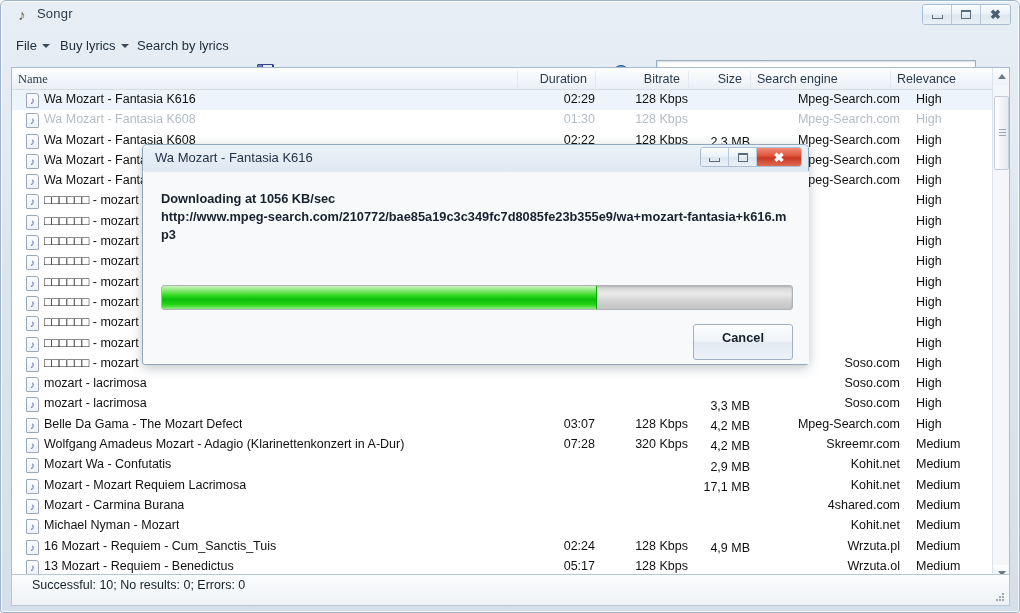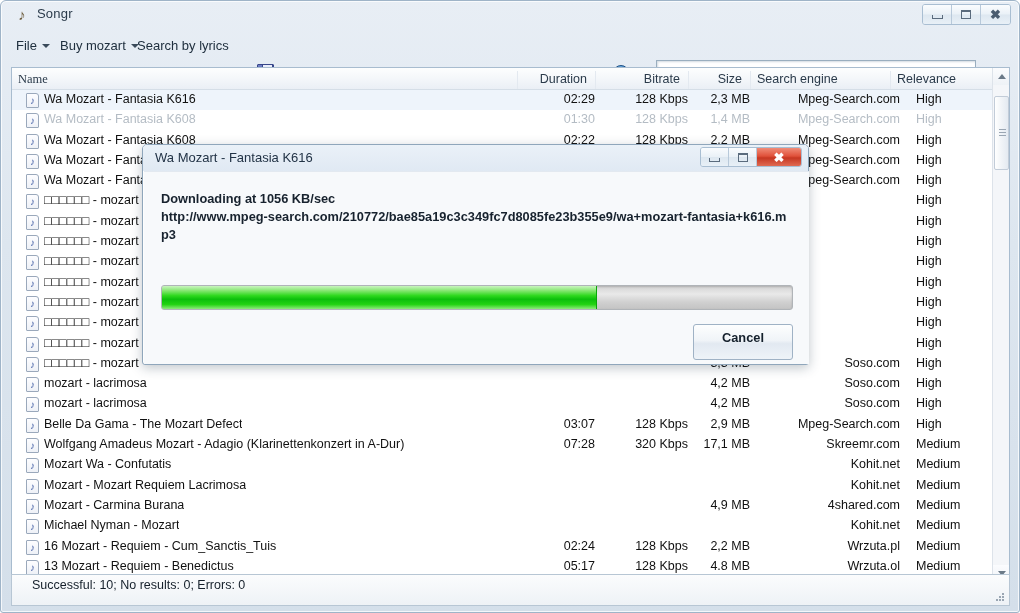--- a/index.html
+++ b/index.html
@@ -172,21 +172,21 @@
   .name {
     position: absolute; left: 32px; top: 2px;
     max-width: 480px; overflow: hidden;
   }
   .cell {
     position: absolute; top: 2px;
     font-size: 12.5px; color: #111111;
   }
   .c-dur { left: 505px; width: 78px; text-align: right; }
   .c-bit { left: 590px; width: 86px; text-align: right; }
-  .c-size{ left: 680px; width: 58px; text-align: right; }
+  .c-size{ left: 680px; width: 58px; text-align: right; margin-top: 43px; }
   .c-eng { left: 748px; width: 140px; text-align: right; }
   .c-rel { left: 884px; width: 90px; text-align: left; margin-left: 20px; }
 
   
   #vscroll {
     position: absolute; right: 0; top: 0;
     width: 17px; height: 514px;
     background: #f4f6f9;
     border-left: 1px solid #dde3ea;
   }
@@ -331,21 +331,21 @@
           <span class="glyph-close">✖</span>
         </div>
     </div>
   </div>
 
   <div id="toolbar">
     <div class="menu-item" style="left:12px;">
       <span>File</span><span class="caret"></span>
     </div>
     <div class="menu-item" style="left:56px;">
-      <span>Buy mozart</span><span class="caret"></span>
+      <span>Buy lyrics</span><span class="caret"></span>
     </div>
     <div class="menu-item" style="left:133px;">
       <span>Search by lyrics</span>
     </div>
     <div id="save-icon"></div>
 
     <div id="help-icon"><span>?</span></div>
     <div id="help-caret"></div>
 
     <input id="search-input" type="text" value="Mozart" style="">

